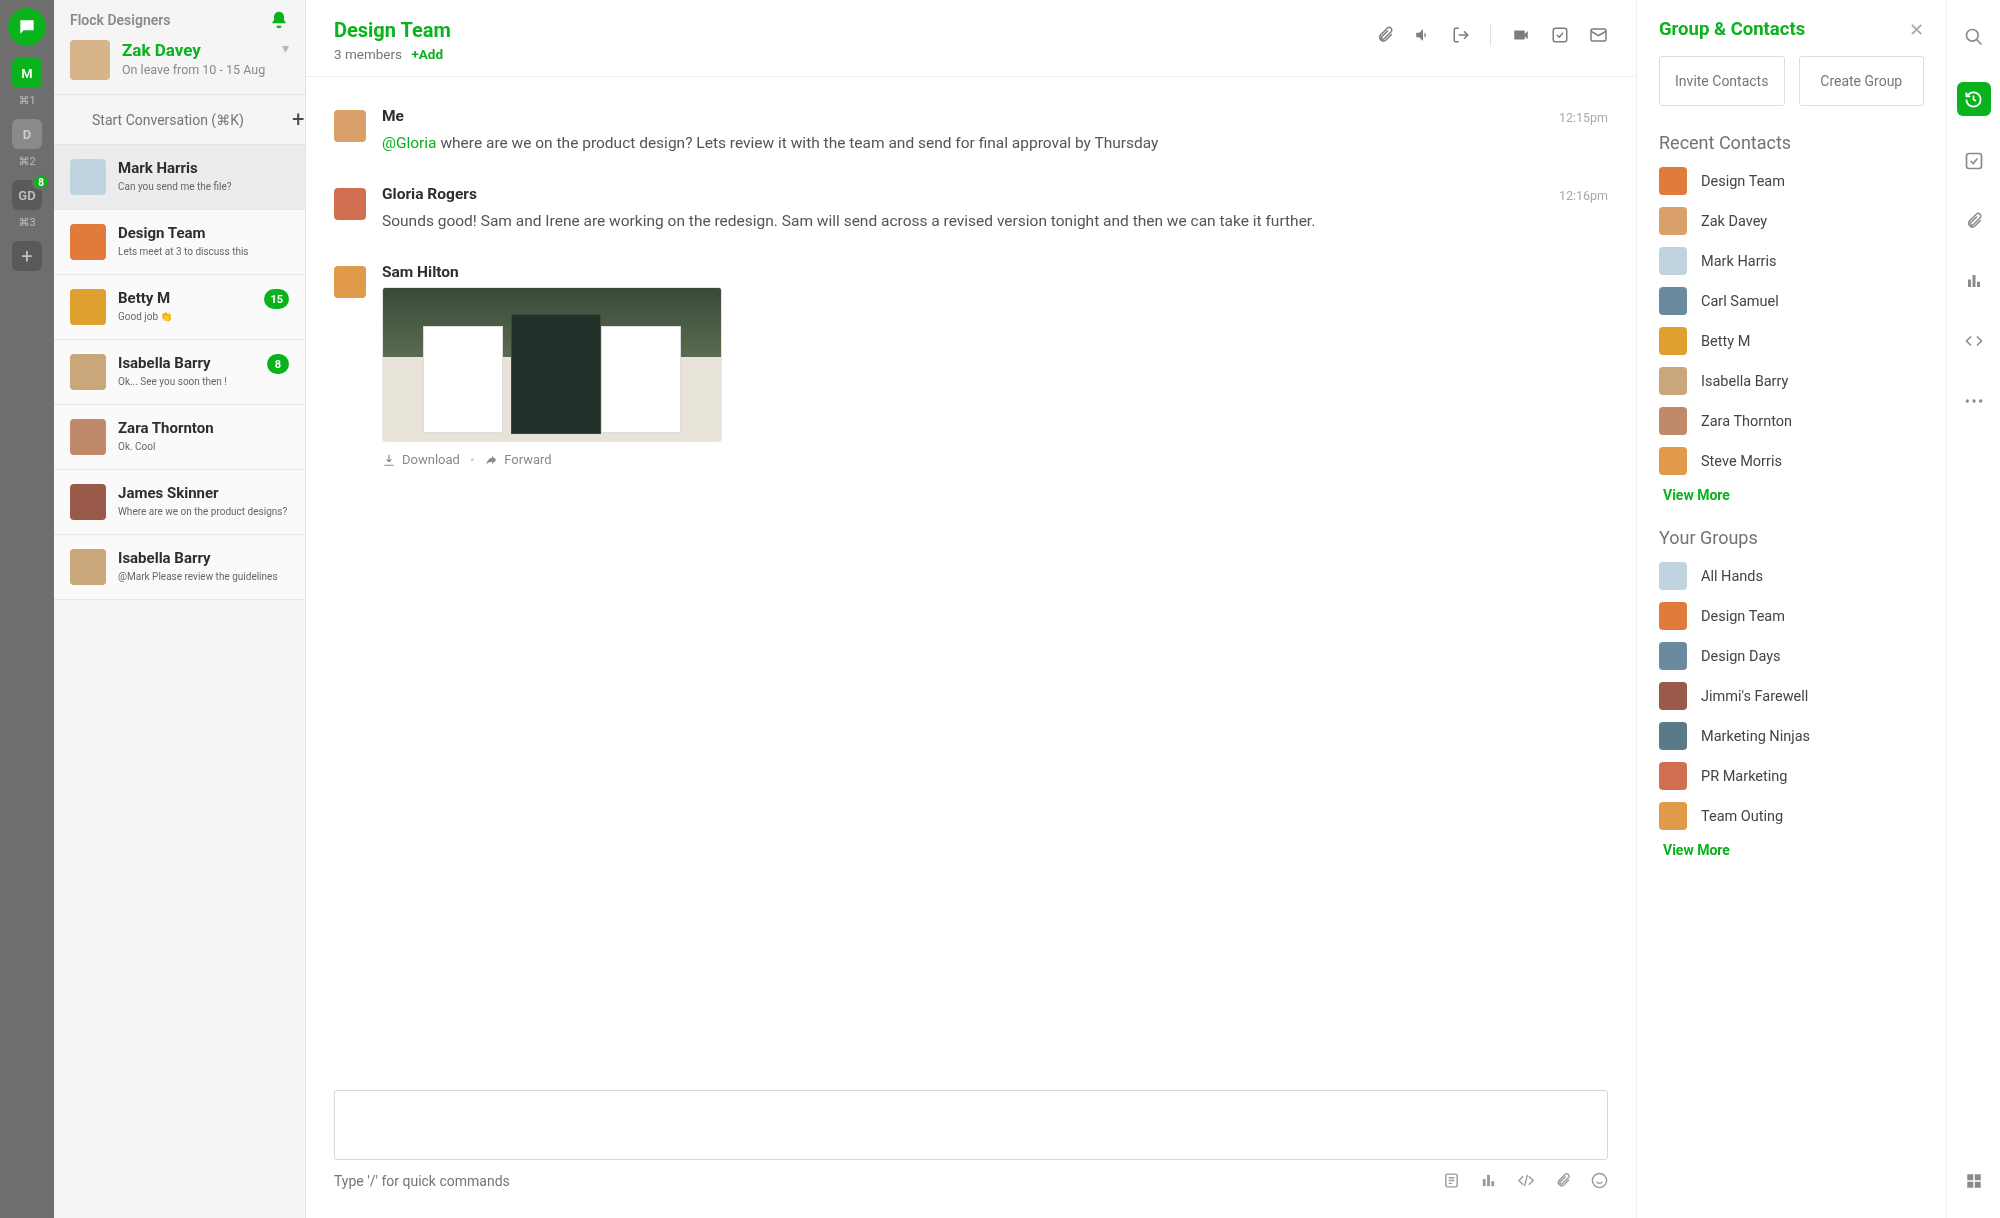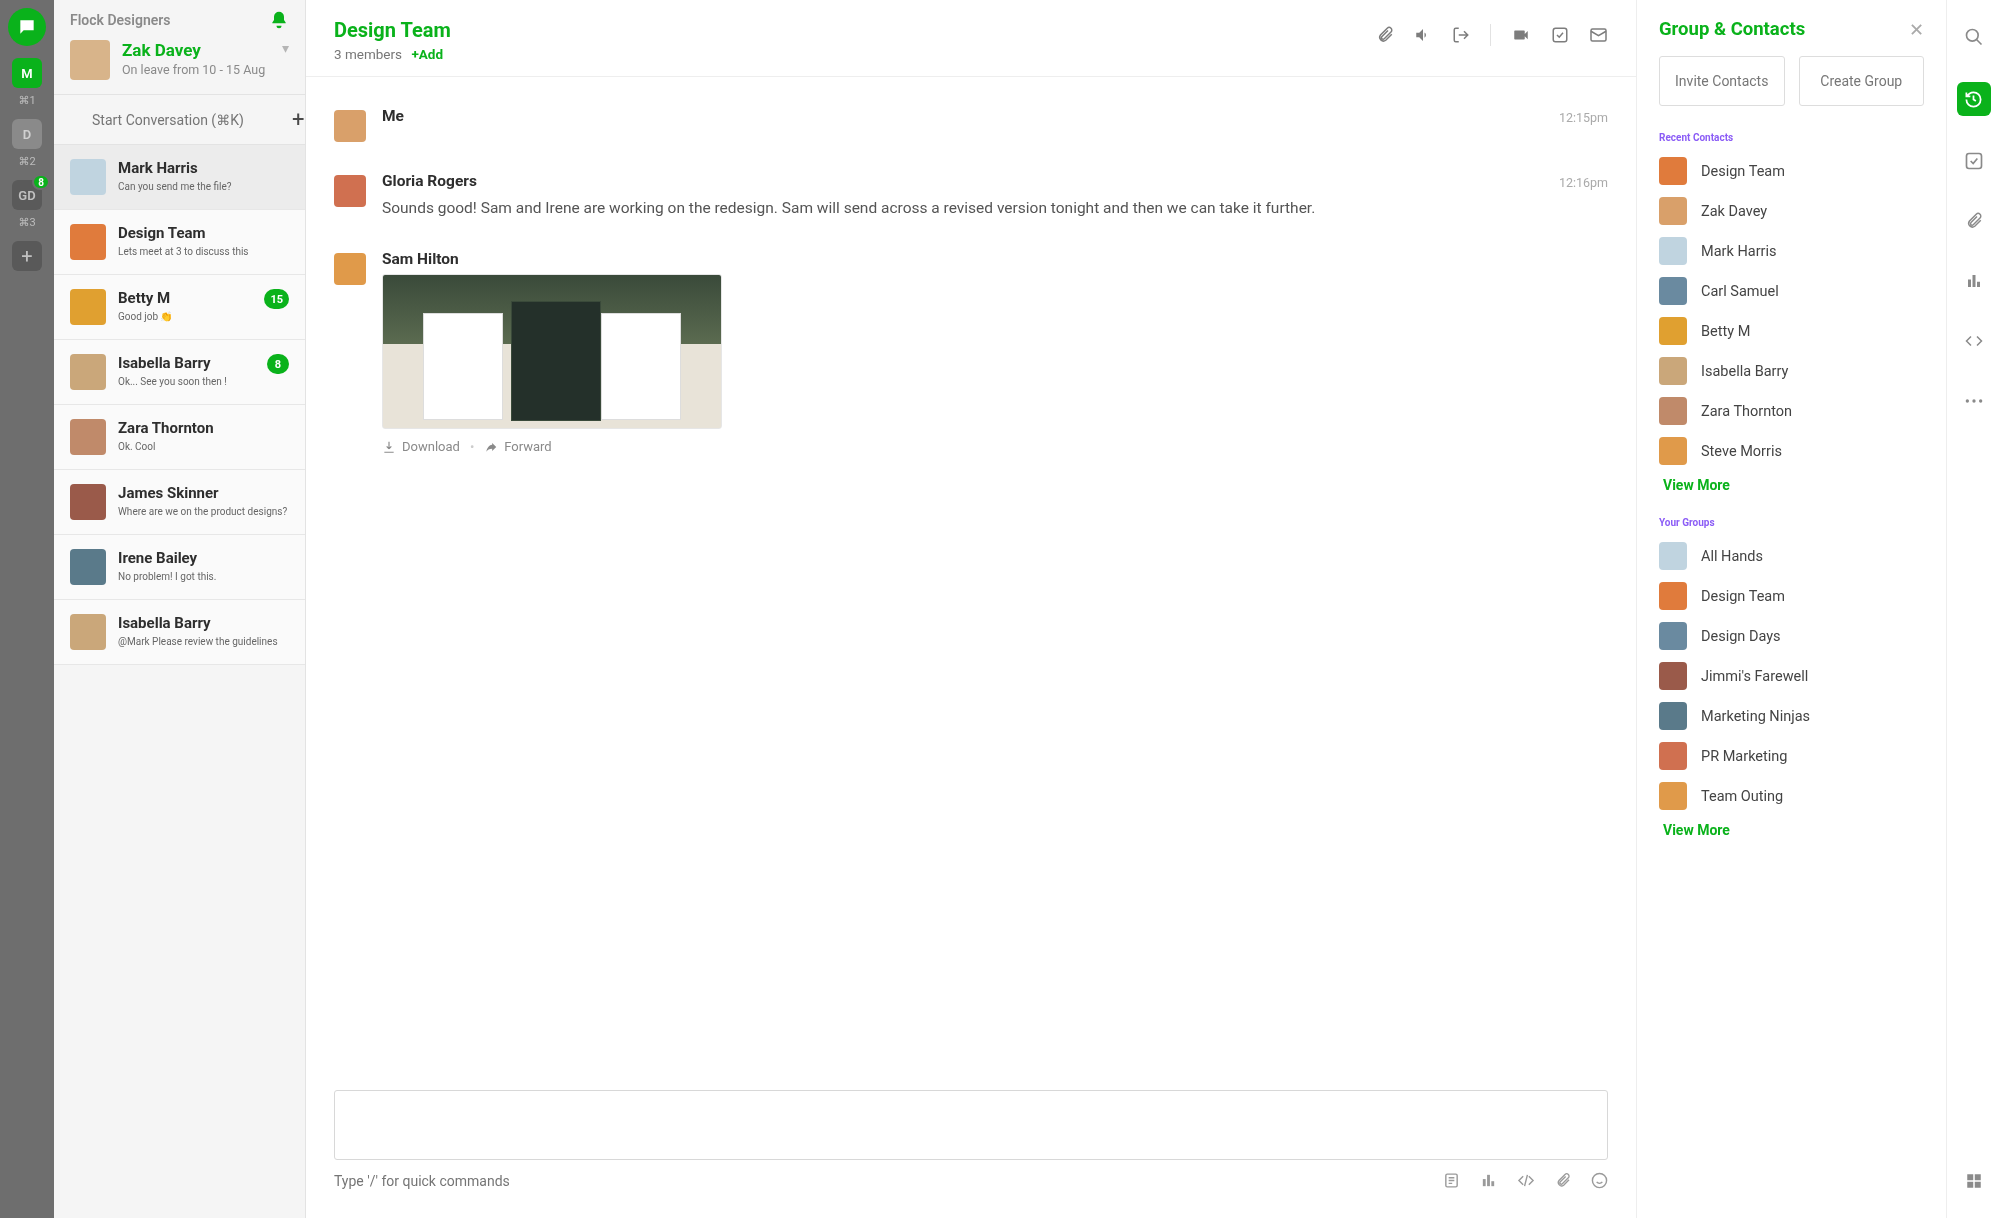--- a/index.html
+++ b/index.html
@@ -68,21 +68,21 @@
 .quickbar input{border:none;outline:none;font-size:14px;color:#777;flex:1}
 .quickbar .icons{display:flex;gap:20px;align-items:center}
 
 
 .rpanel{width:310px;border-left:1px solid #eee;padding:18px 22px;overflow:auto;flex-shrink:0}
 .rpanel .hd{display:flex;justify-content:space-between;align-items:center;margin-bottom:16px}
 .rpanel .hd .t{color:#0ab21b;font-weight:700;font-size:18.5px}
 .rpanel .hd .x{color:#aaa;font-size:18px}
 .rpanel .btns{display:flex;gap:14px;margin-bottom:26px}
 .rpanel .btn{flex:1;border:1px solid #ddd;border-radius:3px;padding:16px 0;text-align:center;color:#777;font-size:14px;cursor:pointer}
-.rpanel .sect{font-weight:700;color:#8b5cf6;font-size:10px;margin-bottom:14px}
+.rpanel .sect{font-weight:400;color:#737373;font-size:18px;margin-bottom:14px}
 .rpanel .row{display:flex;align-items:center;gap:14px;margin-bottom:12px;cursor:pointer}
 .rpanel .row .sq{width:28px;height:28px;border-radius:4px;flex-shrink:0}
 .rpanel .row .nm{color:#444;font-size:14.5px}
 .rpanel .more{color:#0ab21b;font-weight:700;font-size:14px;margin:8px 0 24px 4px;cursor:pointer}
 
 
 .rrail{width:54px;border-left:1px solid #eee;display:flex;flex-direction:column;align-items:center;padding-top:22px;gap:30px;flex-shrink:0;color:#8a8a8a;position:relative}
 .rrail .item{width:30px;height:30px;display:flex;align-items:center;justify-content:center;cursor:pointer}
 .rrail .history{background:#0ab21b;border-radius:6px;color:#fff;width:34px;height:34px}
 .rrail .apps{position:absolute;bottom:22px}
@@ -181,27 +181,20 @@
         </div>
   </div>
       <div class="conv">
         <div class="av c7"></div>
   <div style="flex:1;min-width:0">
           <div class="title">James Skinner</div>
   <div class="sub">Where are we on the product designs?</div>
         </div>
   </div>
       <div class="conv">
-        <div class="av c6"></div>
-  <div style="flex:1;min-width:0">
-          <div class="title">Irene Bailey</div>
-  <div class="sub">No problem! I got this.</div>
-        </div>
-  </div>
-      <div class="conv">
         <div class="av c5"></div>
   <div style="flex:1;min-width:0">
           <div class="title">Isabella Barry</div>
   <div class="sub">@Mark Please review the guidelines</div>
         </div>
   </div>
     </div>
 </div>
 
 <div class="main">
@@ -248,20 +241,21 @@
           </svg>
         </span>
     </div>
   </div>
 
   <div class="messages" id="messages">
       <div class="msg">
         <div class="av c2"></div>
   <div class="body">
           <div class="author">Me</div>
+          <div class="text"><span class="mention">@Gloria</span> where are we on the product design? Lets review it with the team and send for final approval by Thursday</div>
         </div>
   <div class="time">12:15pm</div>
       </div>
       <div class="msg">
         <div class="av c11"></div>
   <div class="body">
           <div class="author">Gloria Rogers</div>
           <div class="text">Sounds good! Sam and Irene are working on the redesign. Sam will send across a revised version tonight and then we can take it further.</div>
         </div>
   <div class="time">12:16pm</div>

